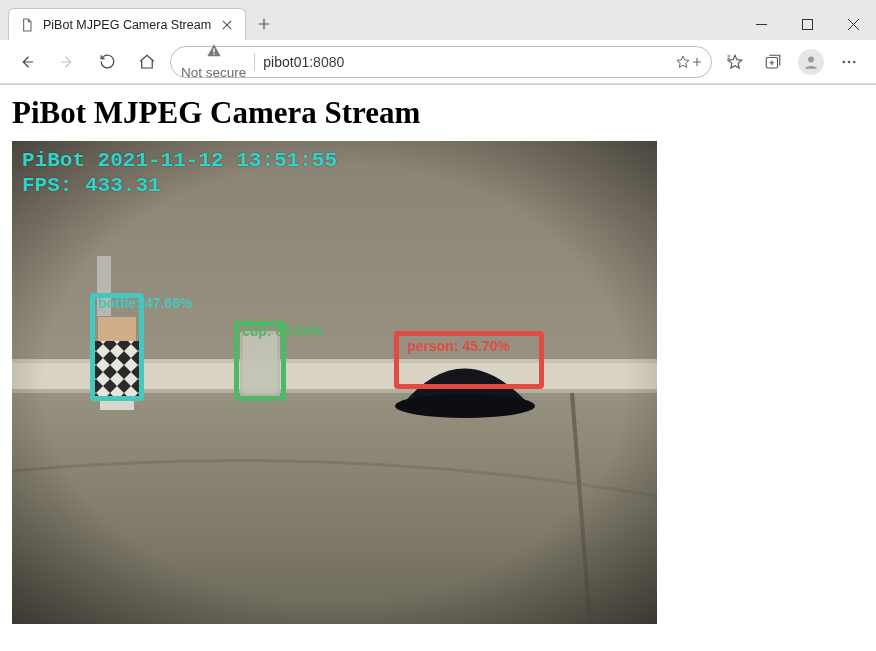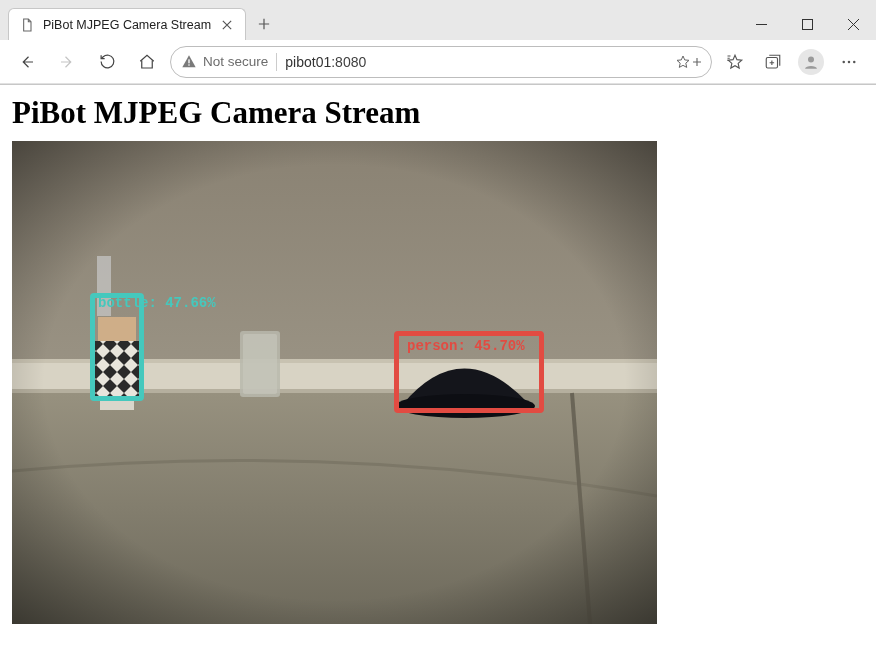--- a/index.html
+++ b/index.html
@@ -16,38 +16,38 @@
     .tab .close { width:16px; height:16px; display:flex; align-items:center; justify-content:center; color:#555; }
     .newtab { width:28px; height:28px; display:flex;align-items:center;justify-content:center; color:#444; margin-left:4px; margin-bottom:2px;}
     .win-controls { display:flex; margin-left:auto; }
     .win-btn { width:46px; height:32px; display:flex; align-items:center; justify-content:center; color:#333; }
     .win-btn svg { width:11px; height:11px; }
 
     .toolbar { display:flex; align-items:center; gap:6px; background:#fff; height:44px; padding:0 10px; border-bottom:1px solid #e1e1e1; }
     .tb-btn { width:34px; height:34px; display:flex; align-items:center; justify-content:center; color:#555; border-radius:4px; }
     .tb-btn.disabled { color:#bbb; }
     .addrbar { flex:1; display:flex; align-items:center; height:32px; border:1px solid #bdbdbd; border-radius:16px; padding:0 10px; gap:8px; background:#fff; font-size:14px; color:#555; }
-    .addrbar .sec-icon { display:flex; align-items:center; gap:6px; color:#6c6c6c; font-size:13.5px; }
+    .addrbar .sec-icon { display:flex; align-items:center; gap:6px; color:#6c6c6c; font-size:13.5px;flex-direction:column; }
     .addrbar .sep { width:1px; height:18px; background:#ccc; }
     .addrbar .url-host { color:#333;margin-top:8px; }
     .addrbar .url-port { color:#404040; }
     .addrbar .star { margin-left:auto; display:flex; align-items:center; gap:2px; color:#666; }
     .right-icons { display:flex; align-items:center; gap:4px; }
     .avatar { width:26px; height:26px; border-radius:50%; background:#e6e6e6; display:flex; align-items:center; justify-content:center; }
     .avatar svg { width:18px; height:18px; fill:#9a9a9a; }
 
     
     .page { padding:10px 12px; }
     .page h1 { font-family: "Times New Roman", serif; font-weight:bold; font-size:31px; margin-bottom:10px; }
 
     .stream { position:relative; width:645px; height:483px; overflow:hidden; }
     .scene { width:100%; height:100%; display:block; }
     .overlay-text { position:absolute; left:10px; top:8px; font-family: "Courier New", monospace; font-weight:bold; font-size:21px; color:#2fd4c8; line-height:1.18; text-shadow: 0 0 2px rgba(0,0,0,.4); white-space:pre; }
 
-    .det { position:absolute; border:5px solid; border-radius:4px; font-family:Liberation Mono, monospace; font-weight:bold; font-size:14px; }
+    .det { position:absolute; border:5px solid; border-radius:4px; font-family:Liberation Sans, sans-serif; font-weight:bold; font-size:14px; }
     .det .lbl { position:absolute; left:3px; top:-3px; white-space:nowrap; }
     .det.bottle { border-color:#45c8bd; color:#45c8bd; }
     .det.cup    { border-color:#4fb766; color:#4fb766; }
     .det.person { border-color:#e24b42; color:#e24b42; }
   </style>
 </head>
 <body>
 
 <div class="browser-chrome">
   <div class="titlebar">
@@ -208,21 +208,26 @@
       <rect x="88" y="255" width="34" height="14" fill="#d9d6cb"></rect>
 
       <rect x="228" y="190" width="40" height="66" fill="#b9b8ad" opacity="0.85" rx="3"></rect>
       <rect x="231" y="193" width="34" height="60" fill="#cbcabf" opacity="0.55" rx="2"></rect>
 
       <path d="M390 264 Q 450 192 516 262 L516 268 L390 268 Z" fill="#14151b"></path>
       <ellipse cx="453" cy="265" rx="70" ry="12" fill="#0d0e13"></ellipse>
       <rect x="0" y="0" width="645" height="483" fill="url(#vign)"></rect>
     </svg>
 
+    <div class="overlay-text"><span>PiBot 2021-11-12 13:51:55</span>
+<span>FPS: 433.31</span></div>
 
     <div class="det bottle" style="left:78px; top:152px; width:54px; height:108px;">
       <span class="lbl">bottle: 47.66%</span>
     </div>
-    <div class="det person" style="left:382px; top:190px; width:150px; height:82px;">
+    <div class="det cup" style="left:222px; top:180px; width:52px; height:80px;">
+      <span class="lbl">cup: 64.84%</span>
+    </div>
+    <div class="det person" style="left:382px; top:190px; width:150px; height:58px;">
       <span class="lbl" style="top:2px;left:8px;">person: 45.70%</span>
     </div>
   </div>
 </div>
 
 </body></html>

